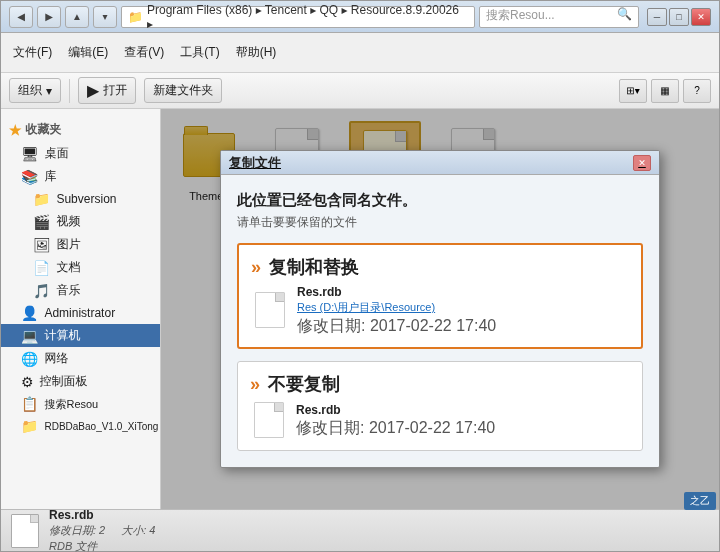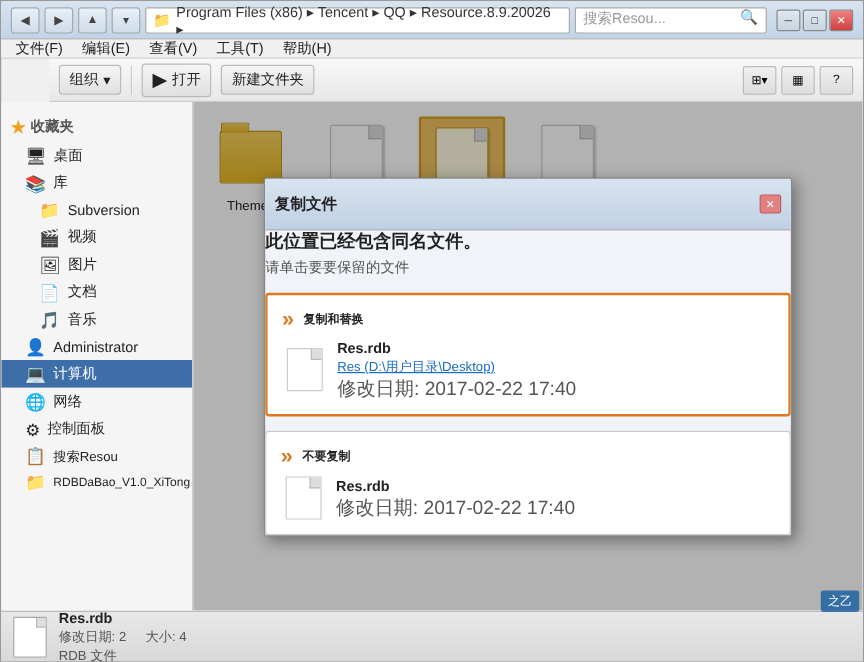--- a/index.html
+++ b/index.html
@@ -91,21 +91,21 @@
       align-items: center;
       justify-content: center;
       cursor: pointer;
       font-size: 9px;
       color: #333;
     }
     .ctrl-btn.close { background: linear-gradient(to bottom, #f08080, #d04040); color: white; }
 
     
     .menu-bar {
-      height: 16px;
+      height: 40px;
       background: #f0f0f0;
       border-bottom: 1px solid #d0d0d0;
       display: flex;
       align-items: center;
       padding: 0 4px;
       flex-shrink: 0;
     }
     .menu-item {
       padding: 2px 8px;
       cursor: pointer;
@@ -119,21 +119,20 @@
     
     .toolbar {
       height: 36px;
       background: linear-gradient(to bottom, #f8f8f8, #e8e8e8);
       border-bottom: 1px solid #ccc;
       display: flex;
       align-items: center;
       padding: 0 8px;
       gap: 8px;
       flex-shrink: 0;
-      margin-left: 40px;
     }
     .toolbar-btn {
       display: flex;
       align-items: center;
       gap: 4px;
       padding: 3px 8px;
       background: linear-gradient(to bottom, #f5f5f5, #e0e0e0);
       border: 1px solid #bbb;
       border-radius: 3px;
       cursor: pointer;
@@ -326,21 +325,21 @@
       background: #ddd;
       border-left: 1px solid #bbb;
       border-bottom: 1px solid #bbb;
     }
     .status-info {
       display: flex;
       flex-direction: column;
       gap: 1px;
     }
     .status-filename { font-size: 12px; font-weight: bold; color: #222; }
-    .status-detail { font-size: 11px; color: #555; }
+    .status-detail { font-size: 11px; color: #555; font-style: italic; }
 
     
     .dialog-overlay {
       position: absolute;
       top: 0;
       left: 0;
       right: 0;
       bottom: 0;
       background: rgba(0,0,0,0.3);
       display: flex;
@@ -350,25 +349,26 @@
     .dialog {
       width: 440px;
       background: #f0f4f8;
       border: 1px solid #888;
       border-radius: 2px;
       box-shadow: 3px 3px 12px rgba(0,0,0,0.4);
       overflow: hidden;
     }
     .dialog-title-bar {
       background: linear-gradient(to bottom, #d8e4f0, #c0d0e4);
-      height: 43px;
+      height: 24px;
       display: flex;
       align-items: center;
       padding: 0 8px;
       border-bottom: 1px solid #aaa;
+      text-decoration: underline;
     }
     .dialog-title {
       font-size: 13px;
       font-weight: bold;
       color: #222;
       flex: 1;
     }
     .dialog-close {
       width: 18px;
       height: 16px;
@@ -376,20 +376,21 @@
       border: 1px solid #c06060;
       border-radius: 2px;
       display: flex;
       align-items: center;
       justify-content: center;
       cursor: pointer;
       font-size: 9px;
       color: white;
     }
     .dialog-body {
+      padding: 16px;
     }
     .dialog-heading {
       font-size: 15px;
       font-weight: bold;
       color: #222;
       margin-bottom: 4px;
     }
     .dialog-subtext {
       font-size: 12px;
       color: #555;
@@ -410,21 +411,21 @@
       align-items: center;
       gap: 8px;
       margin-bottom: 6px;
     }
     .option-arrow {
       color: #e07820;
       font-size: 18px;
       font-weight: bold;
     }
     .option-title {
-      font-size: 10px;
+      font-size: 18px;
       font-weight: bold;
       color: #222;
     }
     .option-desc {
       font-size: 11px;
       color: #555;
       margin-bottom: 8px;
       padding-left: 4px;
     }
     .option-file-row {
@@ -650,21 +651,21 @@
               <div class="option-header">
                 <span class="option-arrow">»</span>
                 <span class="option-title">复制和替换</span>
               </div>
               <div class="option-file-row">
                 <div class="mini-file-icon">
                   <div class="mini-file-page"></div>
                 </div>
                 <div class="option-file-info">
                   <span class="option-file-name">Res.rdb</span>
-                  <span class="option-file-path">Res (D:\用户目录\Desktop)</span>
+                  <span class="option-file-path">Res (D:\用户目录\Resource)</span>
                   <span class="option-file-date">修改日期: 2017-02-22 17:40</span>
                 </div>
               </div>
             </div>
 
             <div class="dialog-option-2">
               <div class="option-header">
                 <span class="option-arrow" style="color:#e07820;">»</span>
                 <span class="option-title">不要复制</span>
               </div>

